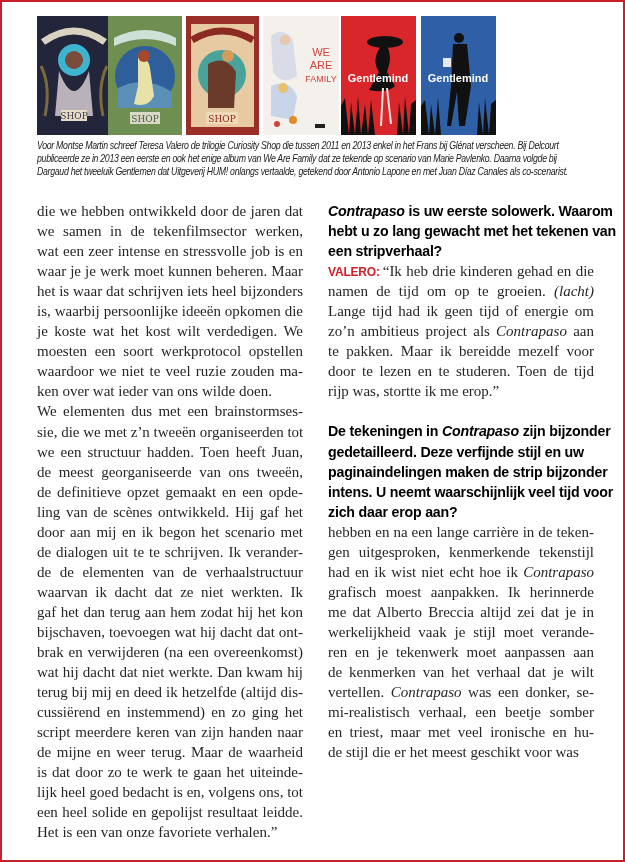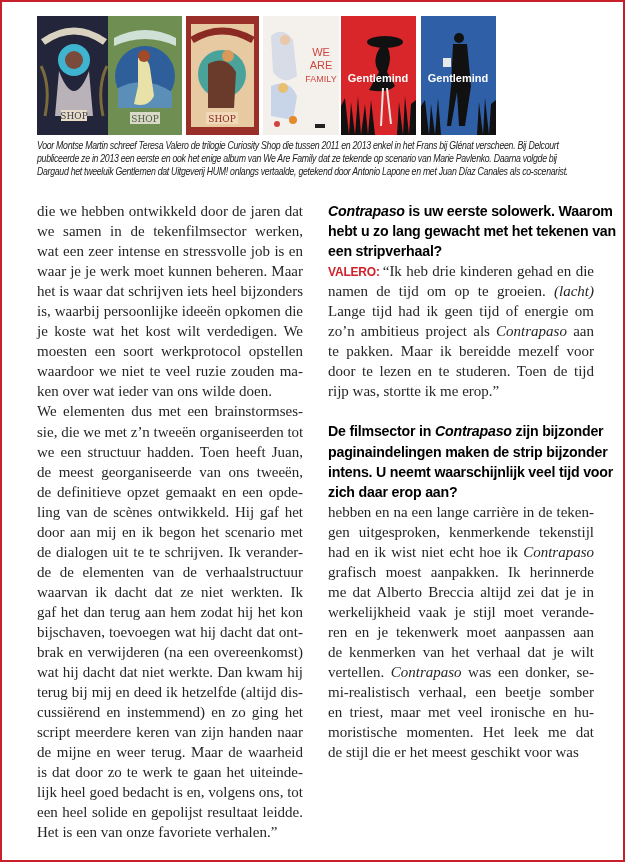--- a/index.html
+++ b/index.html
@@ -178,33 +178,33 @@
       <span class="line"><span class="speaker">VALERO:</span><span>“Ik heb drie kinderen gehad en die</span></span>
       <span class="line"><span>namen de tijd om op te groeien. </span><em>(lacht)</em></span>
       <span class="line"><span>Lange tijd had ik geen tijd of energie om</span></span>
       <span class="line"><span>zo’n ambitieus project als </span><em>Contrapaso</em><span> aan</span></span>
       <span class="line"><span>te pakken. Maar ik bereidde mezelf voor</span></span>
       <span class="line"><span>door te lezen en te studeren. Toen de tijd</span></span>
       <span class="line last"><span>rijp was, stortte ik me erop.”</span></span>
     </div>
   <div class="gap"></div>
   <div class="question" id="q2">
-      <span class="line"><span>De filmsector in </span><em>Contrapaso</em><span> zijn bijzonder</span></span>
+      <span class="line"><span>De tekeningen in </span><em>Contrapaso</em><span> zijn bijzonder</span></span>
+      <span class="line"><span>gedetailleerd. Deze verfijnde stijl en uw</span></span>
       <span class="line"><span>paginaindelingen maken de strip bijzonder</span></span>
       <span class="line"><span>intens. U neemt waarschijnlijk veel tijd voor</span></span>
       <span class="line last"><span>zich daar erop aan?</span></span>
     </div>
   <div id="a2">
       <span class="line"><span>hebben en na een lange carrière in de teken-</span></span>
       <span class="line"><span>gen uitgesproken, kenmerkende tekenstijl</span></span>
       <span class="line"><span>had en ik wist niet echt hoe ik </span><em>Contrapaso</em></span>
       <span class="line"><span>grafisch moest aanpakken. Ik herinnerde</span></span>
       <span class="line"><span>me dat Alberto Breccia altijd zei dat je in</span></span>
       <span class="line"><span>werkelijkheid vaak je stijl moet verande-</span></span>
       <span class="line"><span>ren en je tekenwerk moet aanpassen aan</span></span>
       <span class="line"><span>de kenmerken van het verhaal dat je wilt</span></span>
       <span class="line"><span>vertellen. </span><em>Contrapaso</em><span> was een donker, se-</span></span>
       <span class="line"><span>mi-realistisch verhaal, een beetje somber</span></span>
       <span class="line"><span>en triest, maar met veel ironische en hu-</span></span>
-      <span class="line"><span>moristische momenten. Het leek me dat</span></span>
       <span class="line last"><span>de stijl die er het meest geschikt voor was</span></span>
     </div>
 </div>
 
 </body></html>

